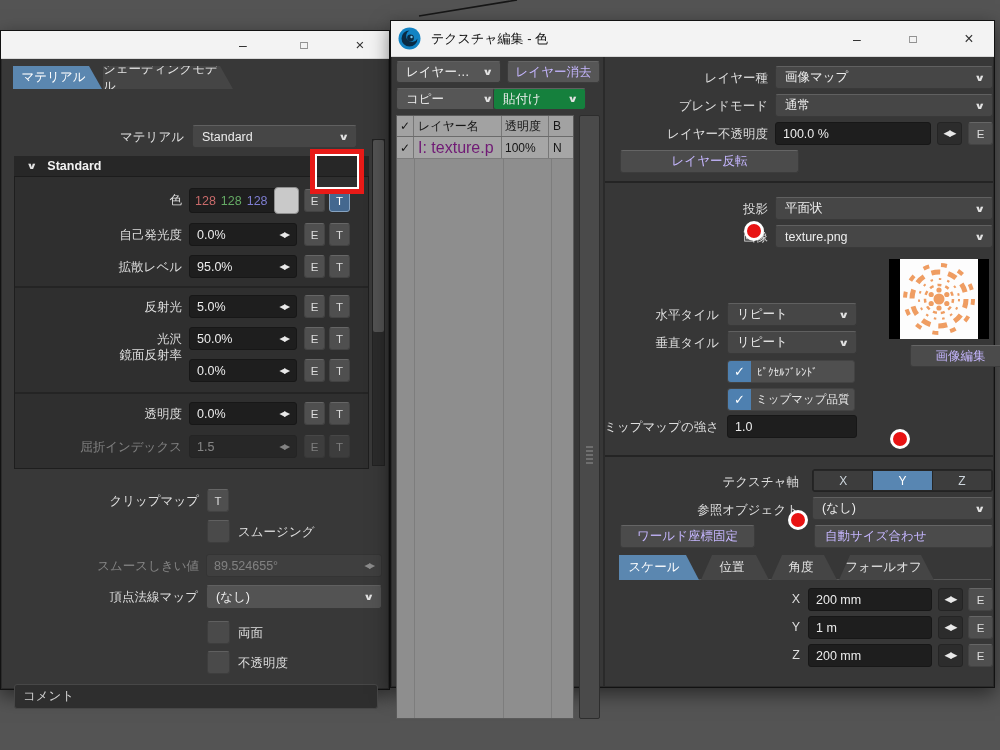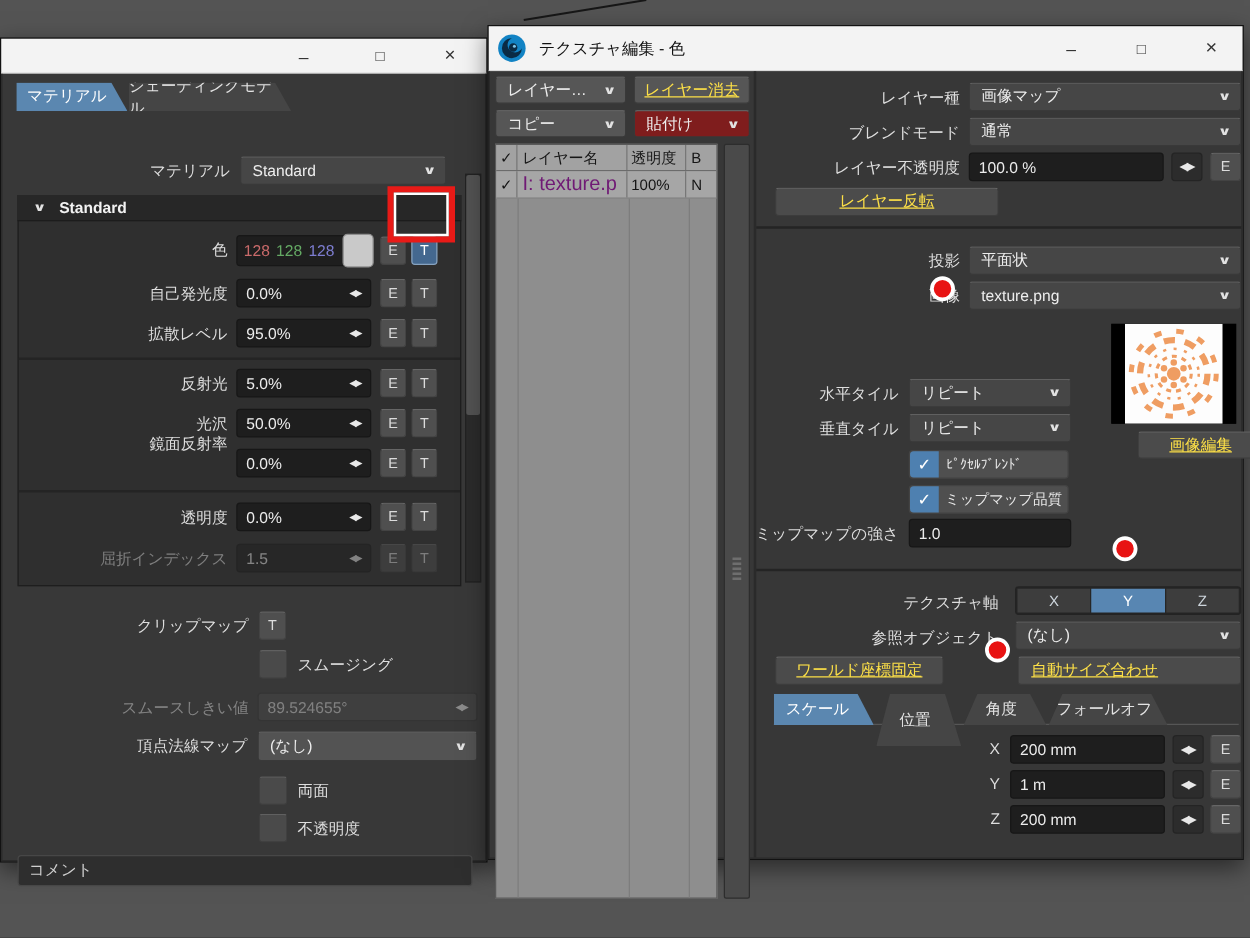--- a/index.html
+++ b/index.html
@@ -12,22 +12,22 @@
             display:flex;align-items:center;box-sizing:border-box;}
   .wbtn{position:absolute;width:22px;text-align:center;color:#333;cursor:default;}
   .lbl{color:#dedede;font-size:12.5px;white-space:nowrap;box-sizing:border-box;}
   .r{text-align:right;}
   .field{background:#1e1e1e;border:1px solid #171717;border-radius:3px;color:#ececec;font-size:12.5px;
          display:flex;align-items:center;justify-content:space-between;padding:0 7px;box-sizing:border-box;}
   .mini{font-size:7.5px;letter-spacing:-1px;color:#e8e8e8;line-height:1;}
   .btn-sm{background:#4f4f4f;border:1px solid #434343;border-top-color:#666;border-radius:3px;color:#dcdcdc;
           font-size:11.5px;display:flex;align-items:center;justify-content:center;box-sizing:border-box;}
   .btn-sm.sel{background:#44688f;border-color:#87a3c0;color:#fff;}
-  .btn{background:#4b4b4b;border:1px solid #3c3c3c;border-top-color:#656565;border-radius:3px;color:#fde047;
-       font-size:12.5px;display:flex;align-items:center;justify-content:center;box-sizing:border-box;text-decoration:underline;}
+  .btn{background:#4b4b4b;border:1px solid #3c3c3c;border-top-color:#656565;border-radius:3px;color:#c4b5fd;
+       font-size:12.5px;display:flex;align-items:center;justify-content:center;box-sizing:border-box;}
   .dd{background:#464646;border:1px solid #393939;border-top-color:#606060;border-radius:3px;color:#ededed;
       font-size:12.5px;display:flex;align-items:center;justify-content:space-between;padding:0 9px;box-sizing:border-box;}
   .chev{font-size:9px;font-weight:bold;color:#e2e2e2;transform:scaleX(1.5);}
   .checkbox{background:#4a4a4a;border:1px solid #3e3e3e;border-top-color:#606060;border-radius:3px;box-sizing:border-box;}
   .divider{background:#242424;}
   .dim{opacity:.45;}
   .tab{display:flex;align-items:center;justify-content:center;font-size:12.5px;color:#e3e3e3;background:#454545;
        box-sizing:border-box;clip-path:polygon(0 0,calc(100% - 13px) 0,100% 100%,0 100%);}
   .tab.mid{clip-path:polygon(11px 0,calc(100% - 13px) 0,100% 100%,0 100%);}
   .tab.active{background:#5b87b0;color:#fff;}
@@ -192,21 +192,21 @@
       <span>レイヤー…</span>
       <span class="chev">∨</span>
     </div>
     <div class="btn abs" style="left:115px;top:4px;width:93px;height:22px;background:#565656;">
       <span>レイヤー消去</span>
     </div>
     <div class="dd abs" style="left:4px;top:31px;width:105px;height:22px;background:#565656;">
       <span>コピー</span>
       <span class="chev">∨</span>
     </div>
-    <div class="dd abs" style="left:115px;top:31px;width:93px;height:22px;background:#7f1d1d;">
+    <div class="dd abs" style="left:101px;top:31px;width:93px;height:22px;background:#15803d;">
       <span>貼付け</span>
       <span class="chev">∨</span>
     </div>
 
     <div class="abs" style="left:4px;top:58px;width:178px;height:604px;background:#8e8e8e;border:1px solid #5a5a5a;">
 
       <div class="abs" style="left:0;top:0;width:176px;height:21px;background:#a2a2a2;border-bottom:1px solid #6b6b6b;display:flex;">
         <div class="listcell" style="width:17px;justify-content:center;border-right:1px solid #777;">
           <span style="font-size:12px;color:#161616;font-weight:bold;">✓</span>
         </div>
@@ -363,21 +363,21 @@
       <span>自動サイズ合わせ</span>
     </div>
     <div class="btn abs" style="left:228px;top:468px;width:135px;height:23px;">
       <span>ワールド座標固定</span>
     </div>
 
     <div class="abs" style="left:227px;top:498px;right:2px;height:25px;border-bottom:1px solid #565656;">
       <div class="tab active" style="position:absolute;left:0;top:0;width:80px;height:25px;">
         <span style="padding-right:10px;">スケール</span>
       </div>
-      <div class="tab mid" style="position:absolute;left:82px;top:0;width:68px;height:42px;">
+      <div class="tab mid" style="position:absolute;left:82px;top:0;width:68px;height:25px;">
         <span style="padding-right:6px;">位置</span>
       </div>
       <div class="tab mid" style="position:absolute;left:152px;top:0;width:66px;height:25px;">
         <span style="padding-right:6px;">角度</span>
       </div>
       <div class="tab mid" style="position:absolute;left:220px;top:0;width:95px;height:25px;">
         <span style="padding-right:6px;">フォールオフ</span>
       </div>
     </div>
 

